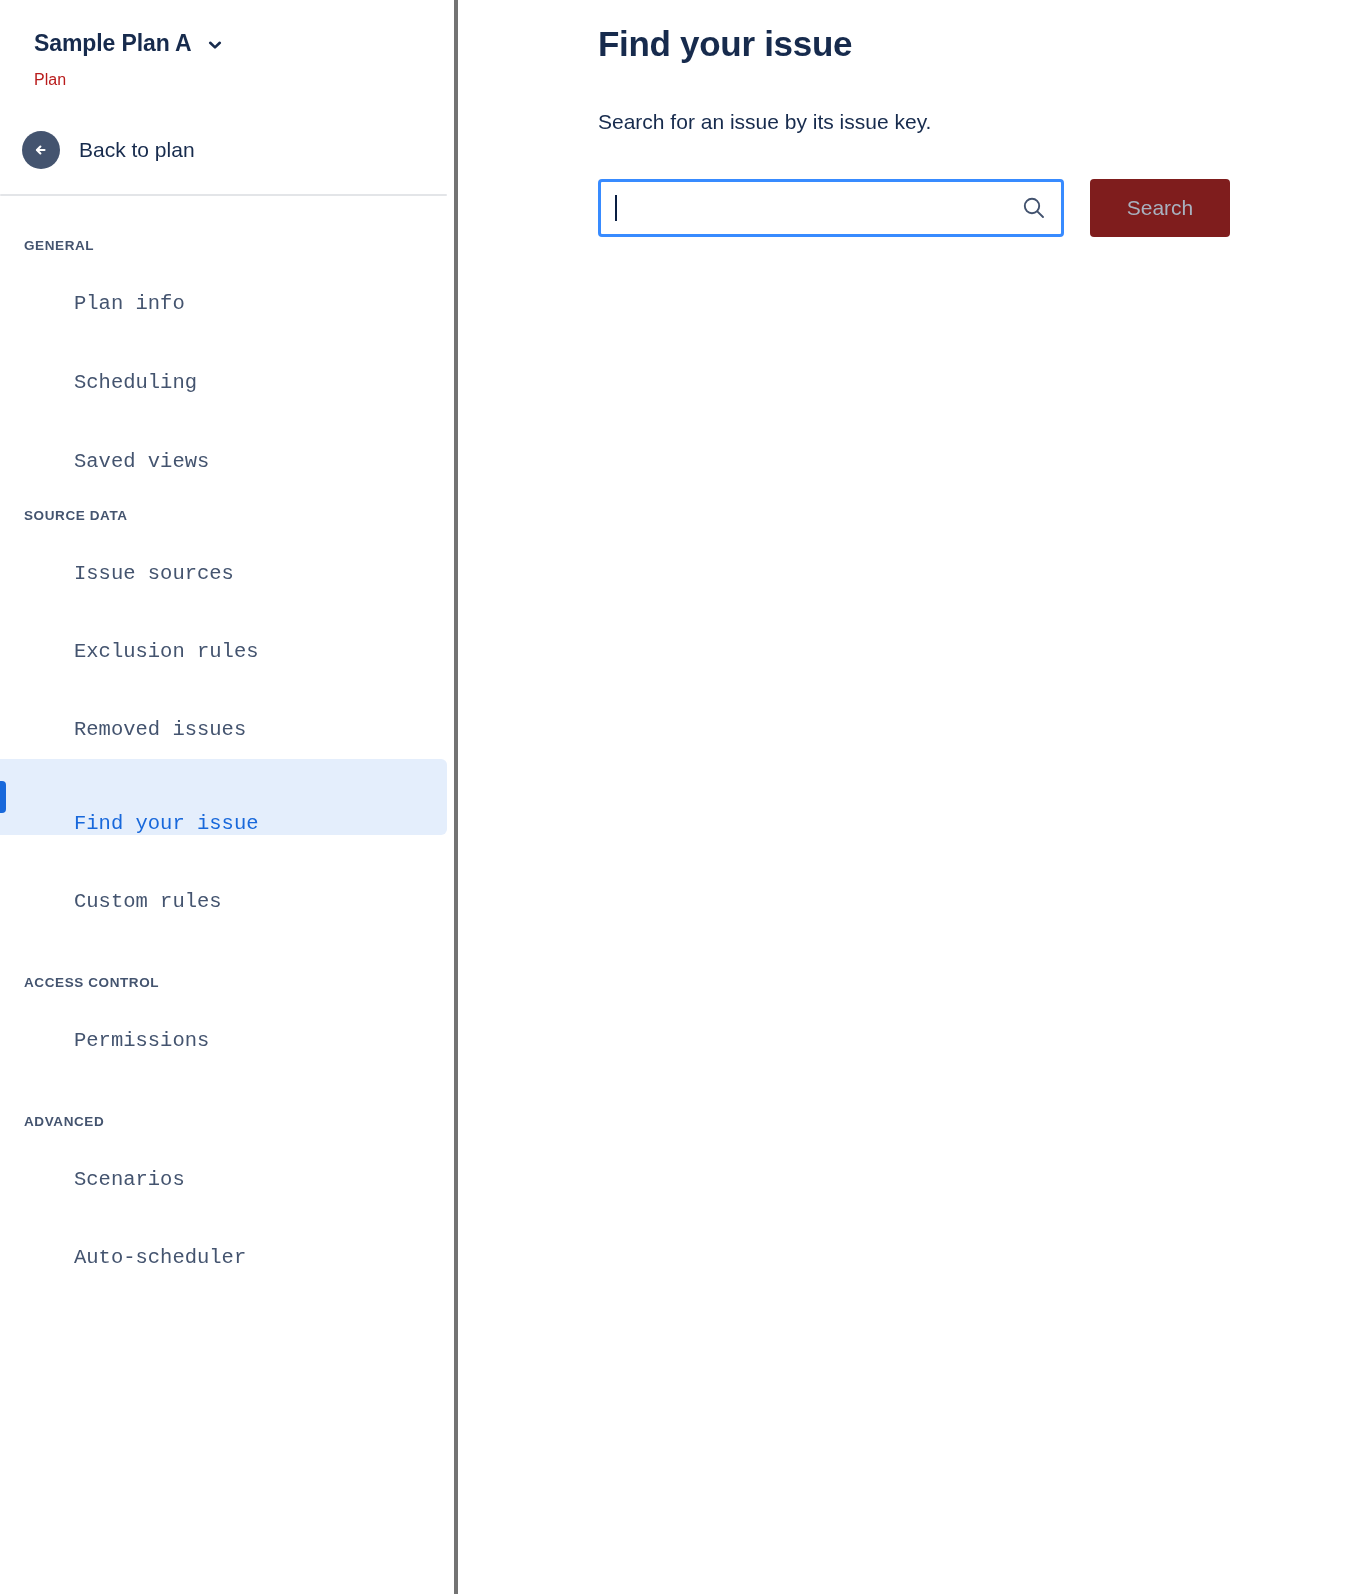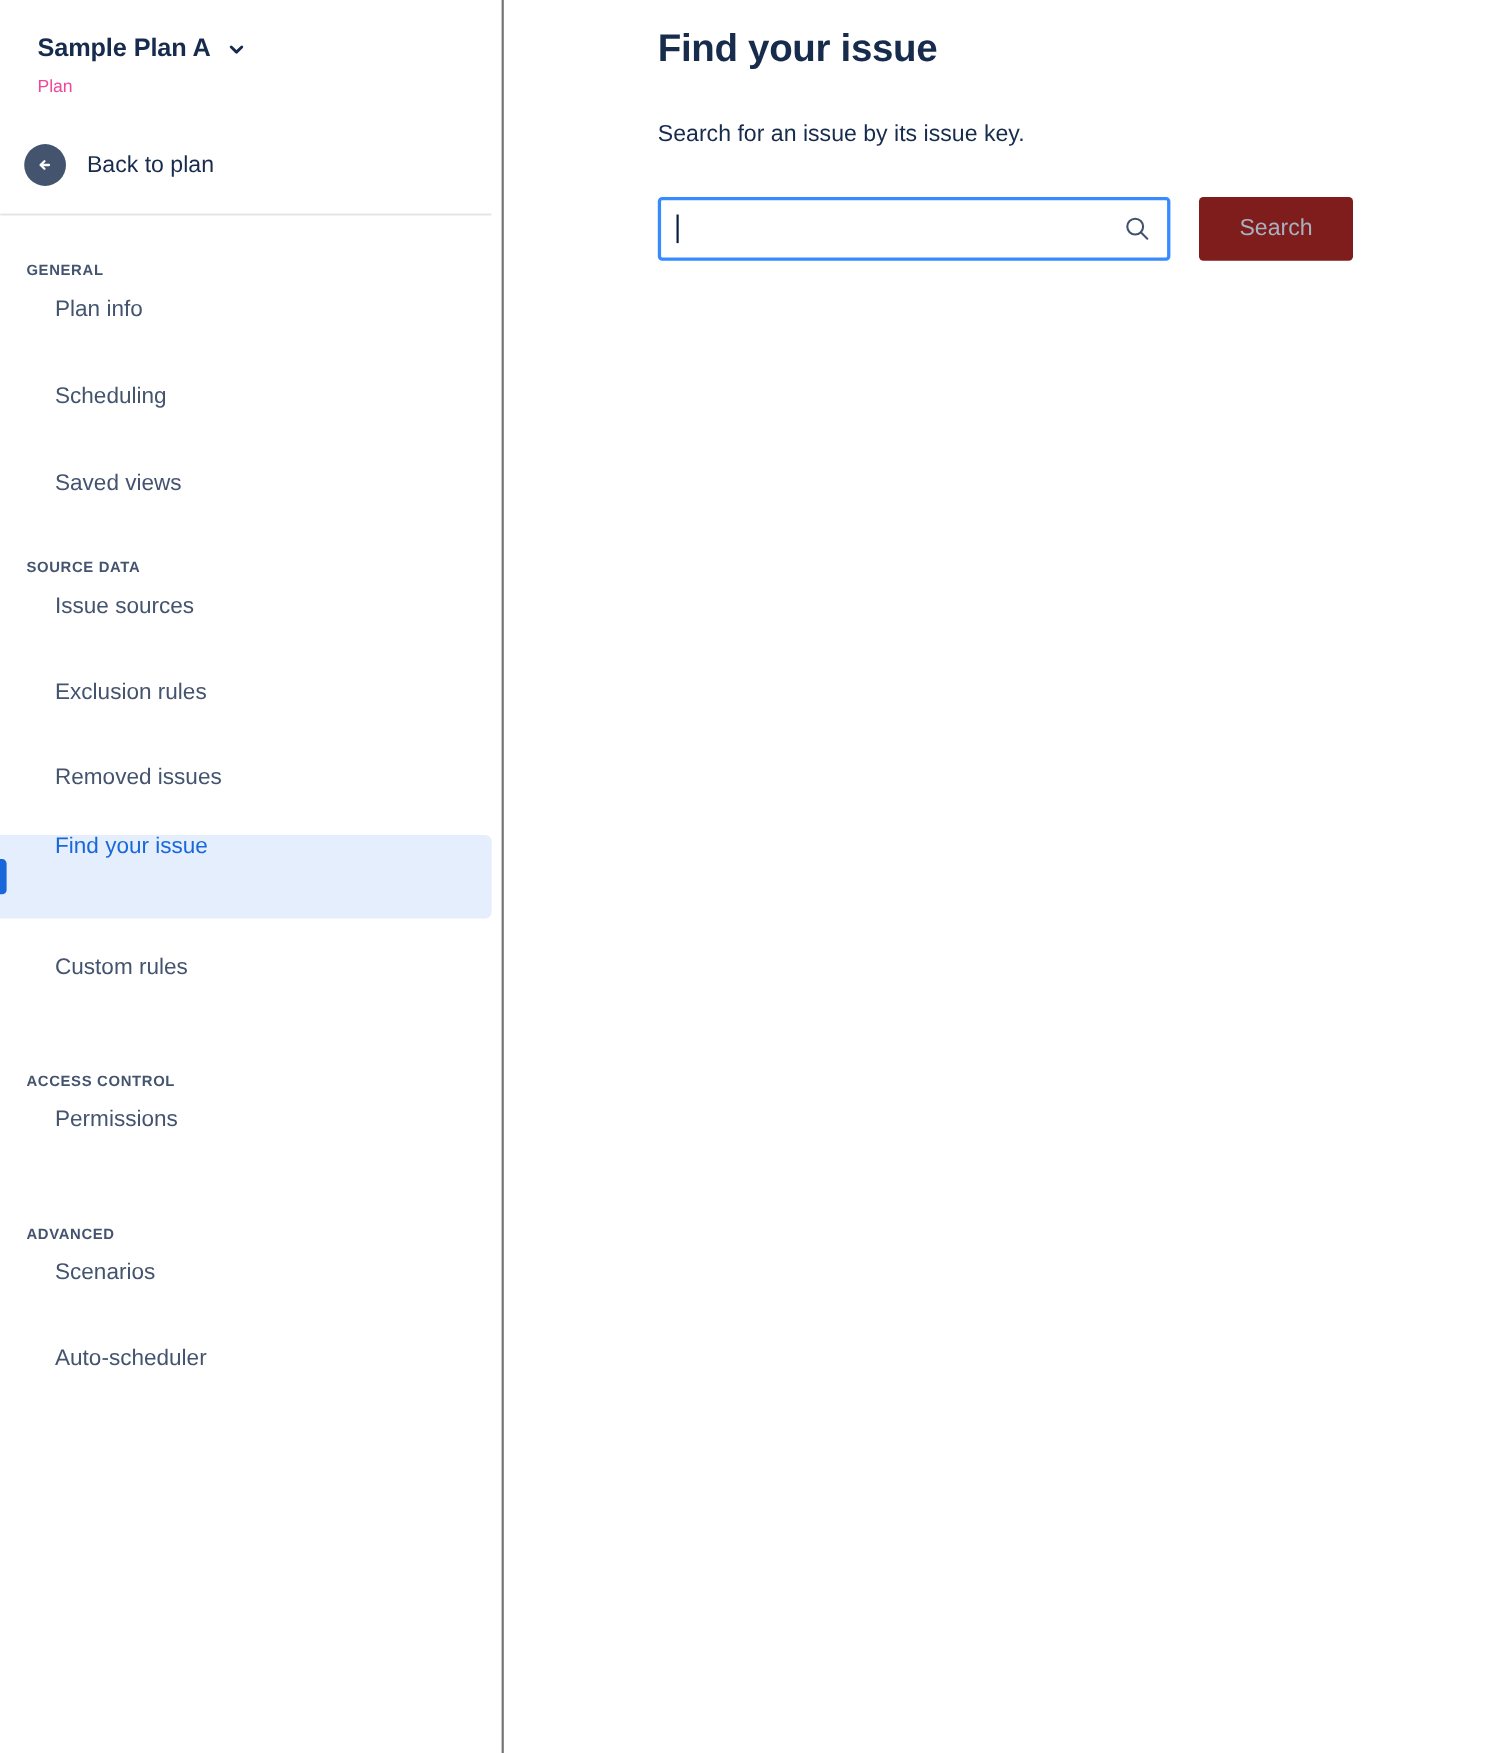--- a/index.html
+++ b/index.html
@@ -23,21 +23,21 @@
     height: 1594px;
     position: relative;
   }
 
   
   .sidebar {
     width: 458px;
     min-width: 458px;
     height: 100%;
     background: #ffffff;
-    border-right: 2px solid #737373;
+    border-right: 4px solid #737373;
     position: relative;
   }
   .plan-header {
     padding: 30px 0 0 34px;
   }
   .plan-title-row {
     display: flex;
     align-items: center;
     gap: 14px;
     cursor: pointer;
@@ -53,21 +53,21 @@
     display: inline-block;
     width: 18px;
     height: 18px;
     position: relative;
     top: 1px;
   }
   .chevron-down svg { display: block; }
   .plan-subtitle {
     margin-top: 12px;
     font-size: 16px;
-    color: #ec4899;
+    color: #b91c1c;
     line-height: 1.2;
   }
 
   .back-row {
     display: flex;
     align-items: center;
     gap: 19px;
     padding-left: 22px;
     margin-top: 42px;
     cursor: pointer;
@@ -109,29 +109,30 @@
     font-weight: 700;
     letter-spacing: 0.6px;
     color: #44546F;
     margin-bottom: 18px;
     text-transform: uppercase;
     margin-left: 24px;
   }
   .nav-item {
     position: relative;
     display: flex;
-    align-items: flex-start;
+    align-items: flex-end;
     height: 44px;
     margin-bottom: 34px;
-    padding-left: 50px;
+    padding-left: 74px;
     font-size: 20.5px;
     color: #44546F;
     cursor: pointer;
     border-radius: 0 4px 4px 0;
     width: 447px;
+    font-family: Liberation Mono, monospace;
   }
   .nav-item:last-child { margin-bottom: 0; }
   .nav-item .nav-label { line-height: 1; }
   .nav-item.selected {
     background: #E4EEFC;
     color: #1868DB;
     height: 76px;
     margin-top: -16px;
     margin-bottom: 18px;
     border-radius: 0 6px 6px 0;

